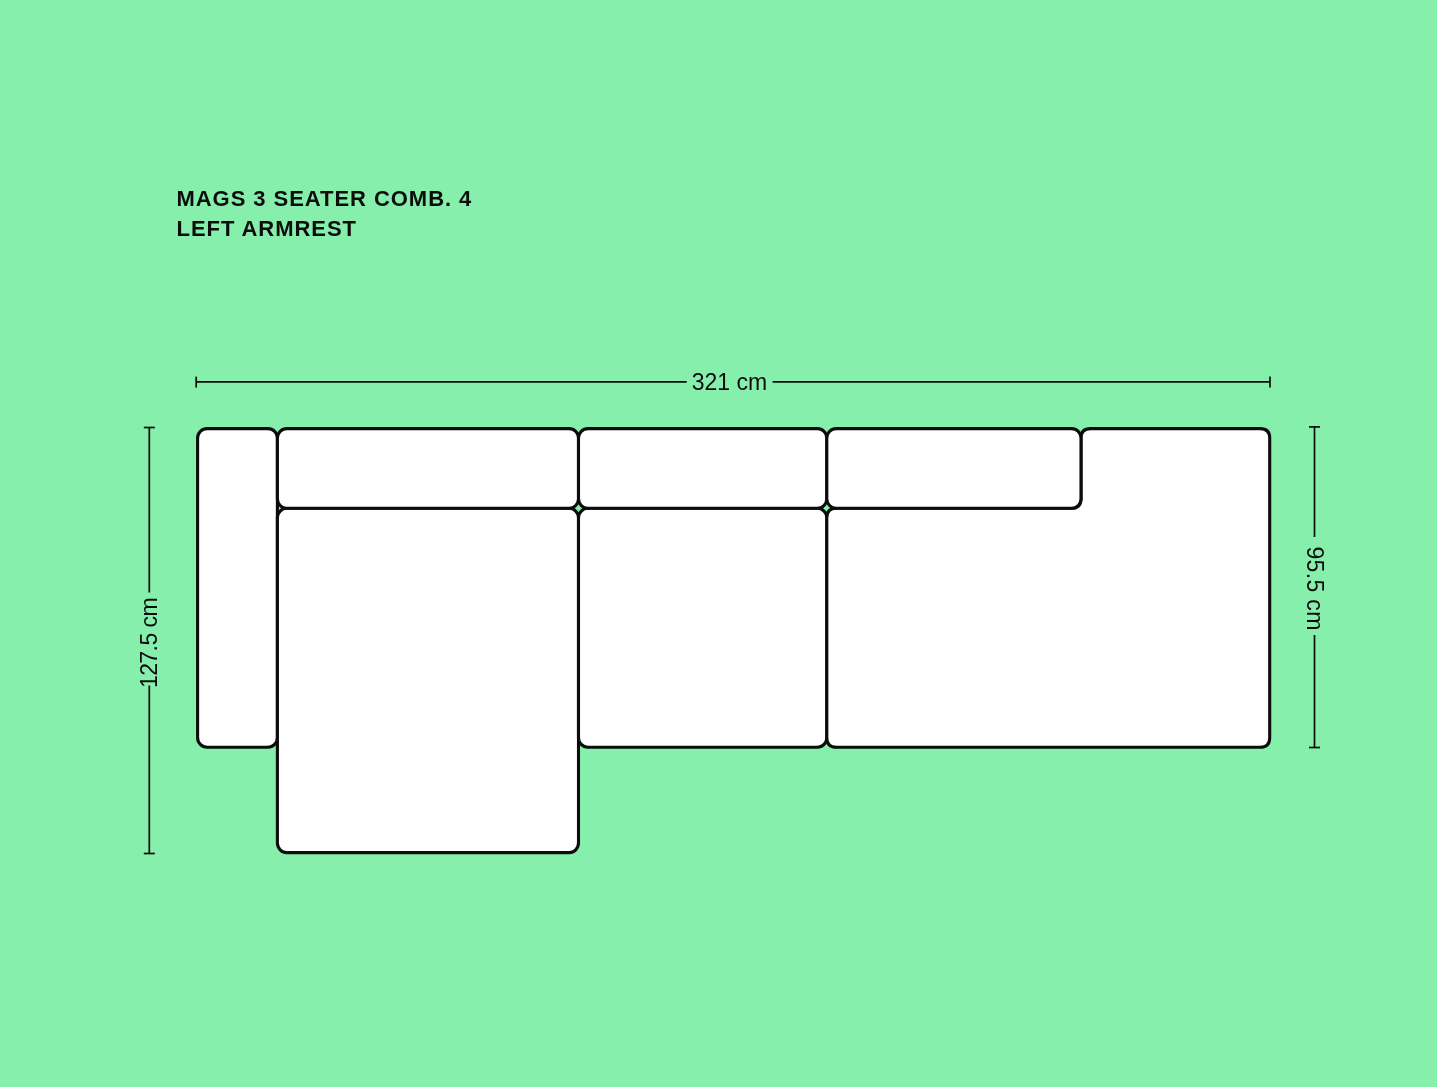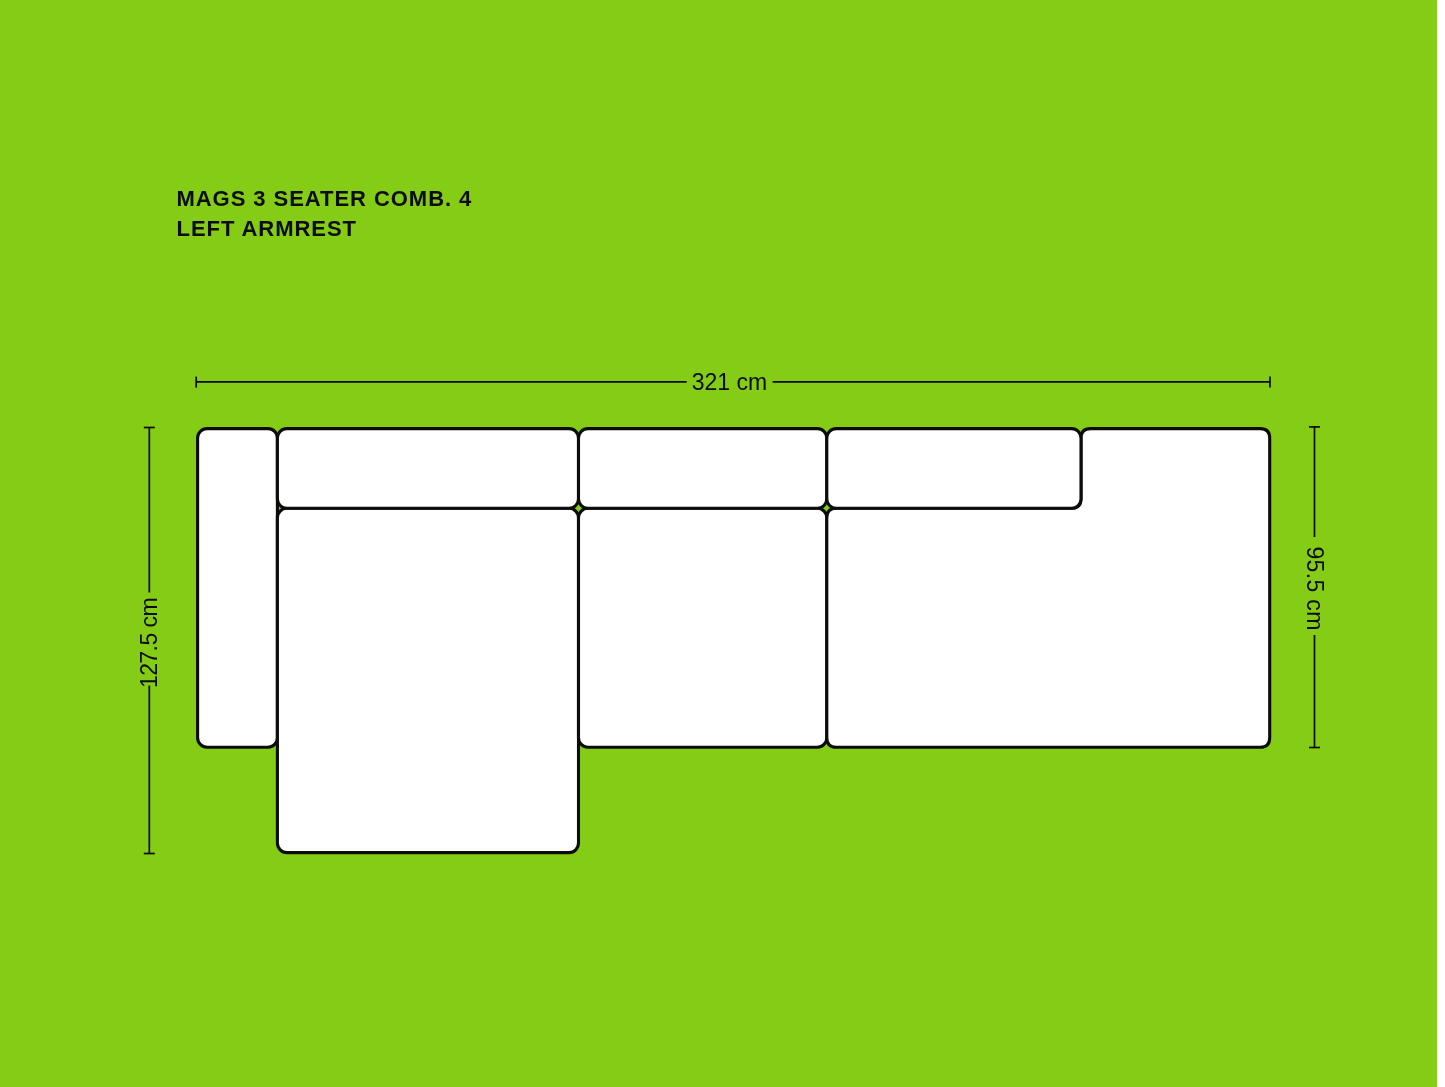--- a/index.html
+++ b/index.html
@@ -1,16 +1,16 @@
 <!DOCTYPE html>
 <html><head>
 <meta charset="utf-8">
 <style>
   html,body{margin:0;padding:0;background:#fff;}
-  #page{position:relative;width:1437px;height:1087px;background:#84cc16;overflow:hidden;
+  #page{position:relative;width:1437px;height:1087px;background:#86efac;overflow:hidden;
         font-family:"Liberation Sans",sans-serif;text-decoration:underline;}
   svg{position:absolute;top:0;left:0;}
 </style>
 </head>
 <body>
 <div id="page">
 <svg width="1445" height="1087" viewBox="0 0 1445 1087">
 
   <g>
     <text x="176.5" y="206" font-size="22" font-weight="bold" letter-spacing="0.95" fill="#0c0c0c">MAGS 3 SEATER COMB. 4</text>

